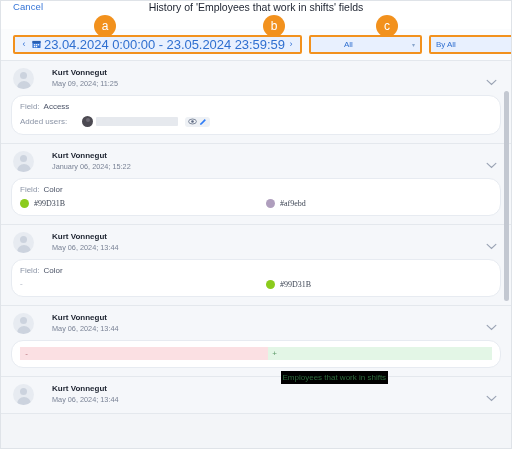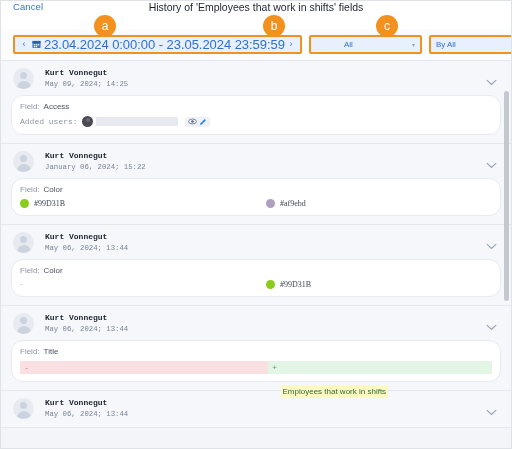--- a/index.html
+++ b/index.html
@@ -150,21 +150,21 @@
     left: 7px; top: 4px;
   }
   .avatar::after {
     content: "";
     position: absolute;
     width: 14px; height: 9px;
     border-radius: 7px 7px 0 0;
     background: #ccd3de;
     left: 3.5px; top: 13px;
   }
-  .meta { margin-left: 11px; font-family: Liberation Mono, monospace; }
+  .meta { margin-left: 18px; }
   .user-name {
     font-size: 8px;
     font-weight: bold;
     color: #1d2330;
     line-height: 1.35;
   }
   .timestamp {
     font-size: 7.3px;
     color: #7a8396;
     line-height: 1.4;
@@ -184,21 +184,21 @@
   }
   .field-line {
     font-size: 8px;
     color: #8b94a6;
     margin-bottom: 5px;
   }
   .field-value { color: #4a5266; margin-left: 4px; }
 
   
   .users-row { display: flex; align-items: center; }
-  .users-label { font-size: 8px; color: #8b94a6; flex: 0 0 62px; font-family: Liberation Mono, monospace; }
+  .users-label { font-size: 8px; color: #8b94a6; flex: 0 0 62px; }
   .mini-avatar {
     width: 11px; height: 11px; border-radius: 50%;
     background: #4c4a52;
     position: relative; overflow: hidden;
     flex: 0 0 11px;
   }
   .mini-avatar::before {
     content: ""; position: absolute;
     width: 4px; height: 4px; border-radius: 50%;
     background: #6e6a74; left: 3.5px; top: 1.5px;
@@ -250,21 +250,21 @@
     line-height: 13px;
     white-space: nowrap;
   }
   .diff-text.t-del {
     color: #b4707a;
     background: #f6c9cf;
     padding: 0 1.5px;
   }
   .diff-text.t-add {
     color: #2d6b3c;
-    background: #fef9c3;
+    background: #000000;
     padding: 0 1.5px;
     margin-top: 47px;
   }
   .diff-side.del .filler { flex: 1; }
 
   
   .scrollbar-track {
     position: absolute;
     right: 1px; top: 0;
     width: 5px; height: 100%;
@@ -323,21 +323,21 @@
   <div class="badge badge-b">b</div>
   <div class="badge badge-c">c</div>
 
   <div class="historylist">
 
     <div class="entry">
       <div class="entry-head">
         <div class="avatar"></div>
         <div class="meta">
           <div class="user-name">Kurt Vonnegut</div>
-          <div class="timestamp">May 09, 2024; 14:25</div>
+          <div class="timestamp">May 09, 2024; 11:25</div>
         </div>
         <span class="chevron">
           <svg width="11" height="7" viewBox="0 0 12 8">
               <path d="M1 1.6 L6 6.3 L11 1.6" stroke="#9aa3b4" stroke-width="1.3" fill="none" stroke-linecap="round"></path>
             </svg>
         </span>
       </div>
       <div class="detail-card">
         <div class="field-line">
           <span>Field:</span><span class="field-value">Access</span>
@@ -425,23 +425,20 @@
           <div class="user-name">Kurt Vonnegut</div>
           <div class="timestamp">May 06, 2024; 13:44</div>
         </div>
         <span class="chevron">
           <svg width="11" height="7" viewBox="0 0 12 8">
               <path d="M1 1.6 L6 6.3 L11 1.6" stroke="#9aa3b4" stroke-width="1.3" fill="none" stroke-linecap="round"></path>
             </svg>
         </span>
       </div>
       <div class="detail-card">
-        <div class="field-line">
-          <span>Field:</span><span class="field-value">Title</span>
-        </div>
         <div class="diff-row">
           <span class="diff-side del">
             <span class="diff-marker m-del">-</span>
             <span class="diff-text t-del"></span>
             <span class="filler"></span>
           </span>
           <span class="diff-side add">
             <span class="diff-marker m-add">+</span>
             <span class="diff-text t-add">Employees that work in shifts</span>
           </span>

